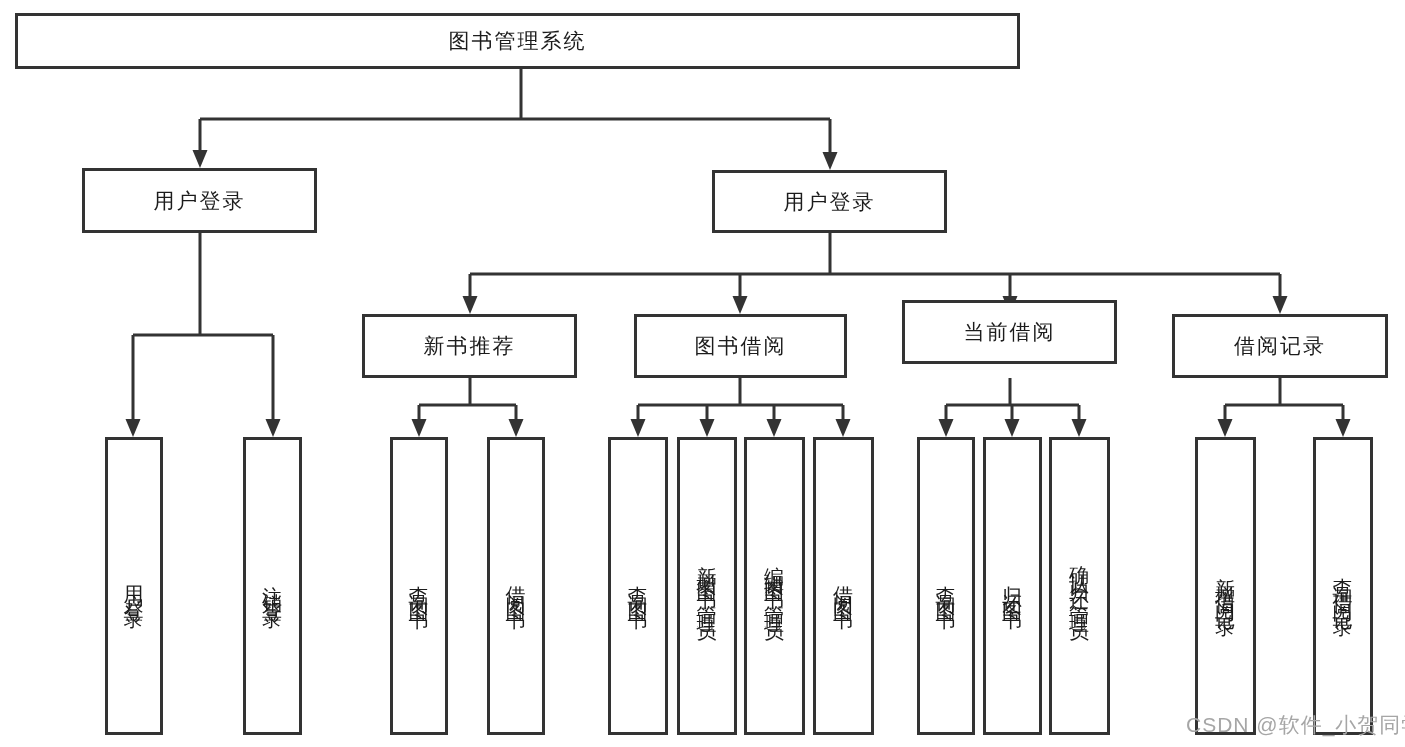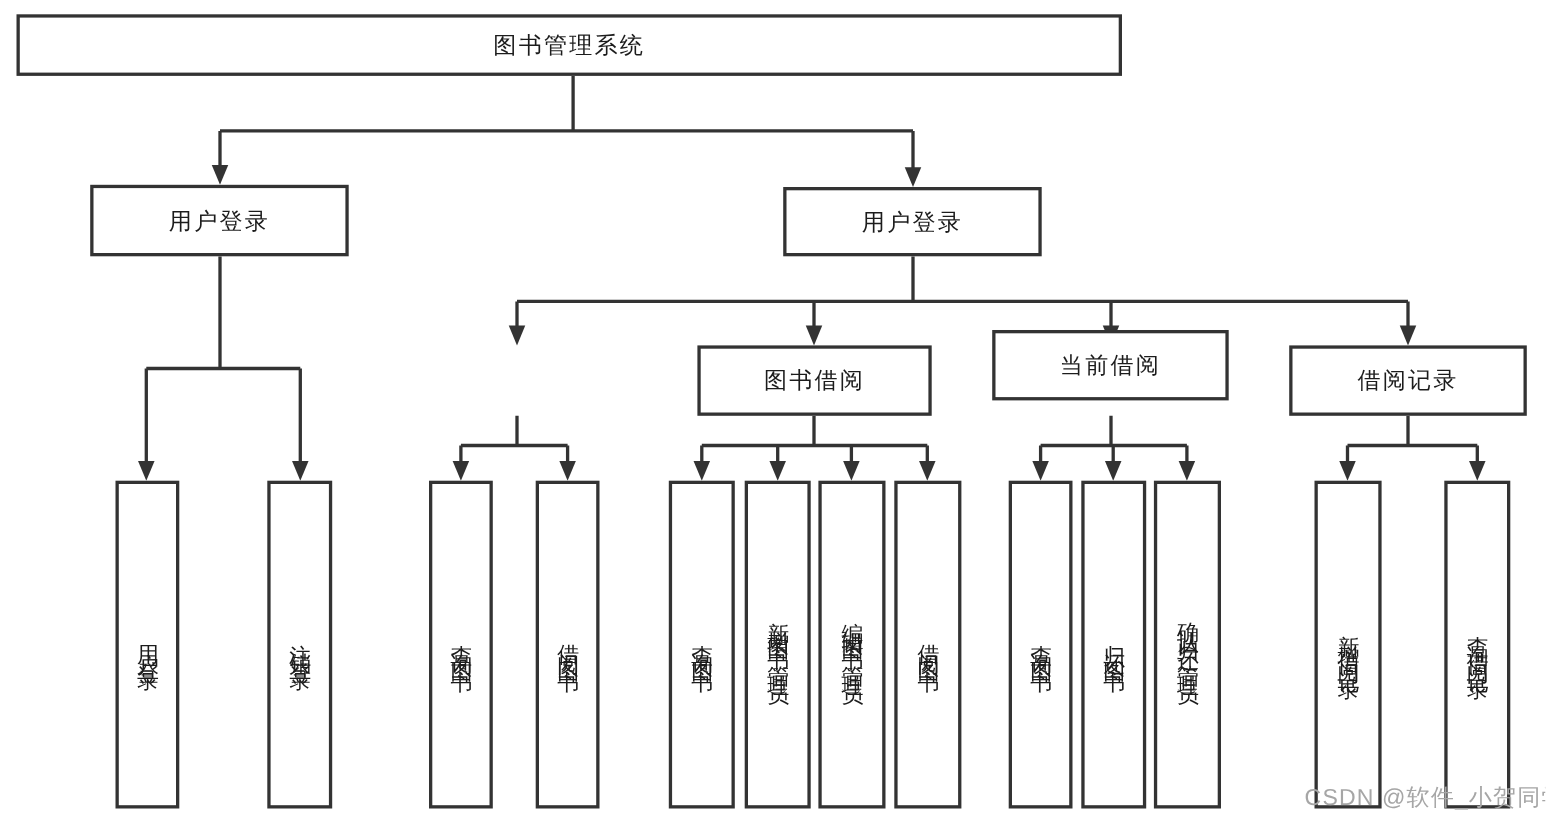--- a/index.html
+++ b/index.html
@@ -104,20 +104,23 @@
     <span class="hlabel">图书管理系统</span>
   </div>
 
   <div class="node" style="left:82px;top:168px;width:235px;height:65px;">
     <span class="hlabel">用户登录</span>
   </div>
   <div class="node" style="left:712px;top:170px;width:235px;height:63px;">
     <span class="hlabel">用户登录</span>
   </div>
 
+  <div class="node" style="left:362px;top:314px;width:215px;height:64px;">
+    <span class="hlabel">新书推荐</span>
+  </div>
   <div class="node" style="left:634px;top:314px;width:213px;height:64px;text-align:center;">
     <span class="hlabel">图书借阅</span>
   </div>
   <div class="node" style="left:902px;top:300px;width:215px;height:64px;">
     <span class="hlabel">当前借阅</span>
   </div>
   <div class="node" style="left:1172px;top:314px;width:216px;height:64px;">
     <span class="hlabel">借阅记录</span>
   </div>
 

